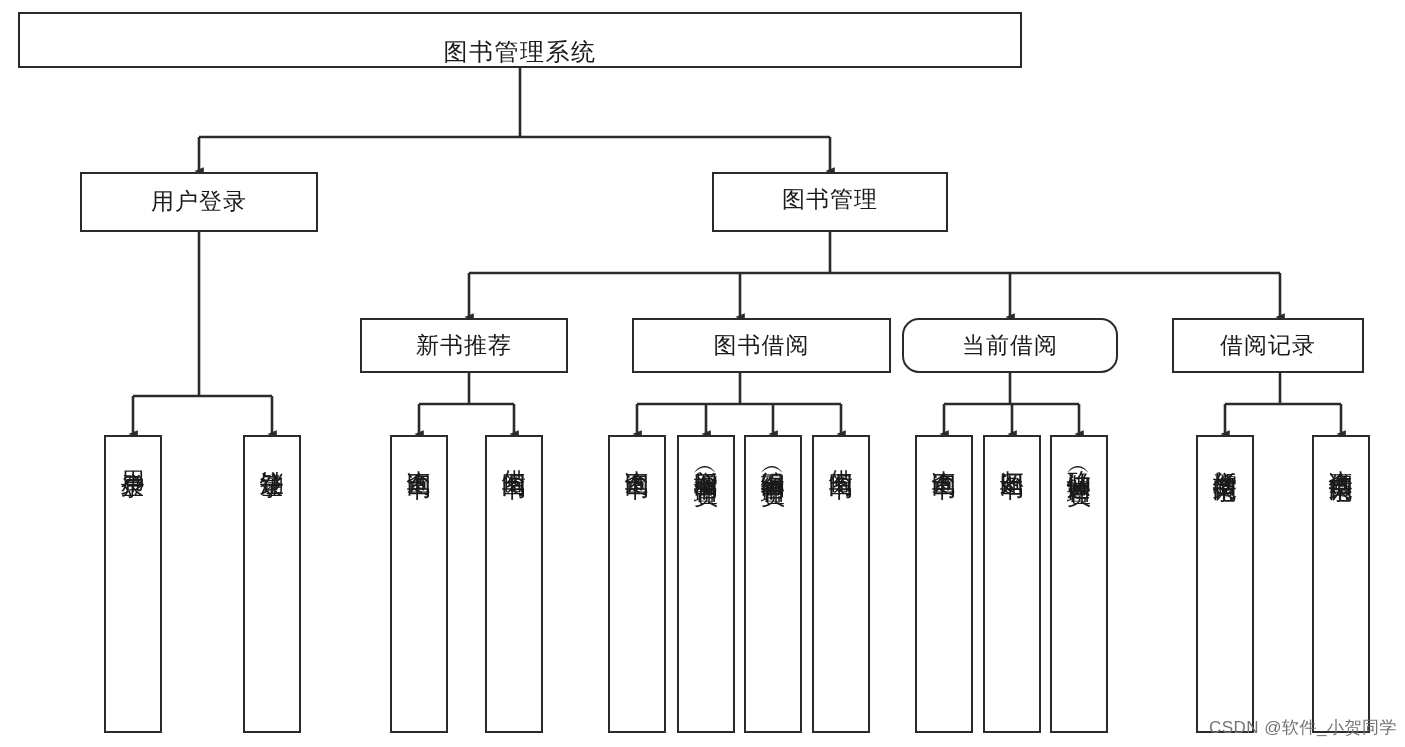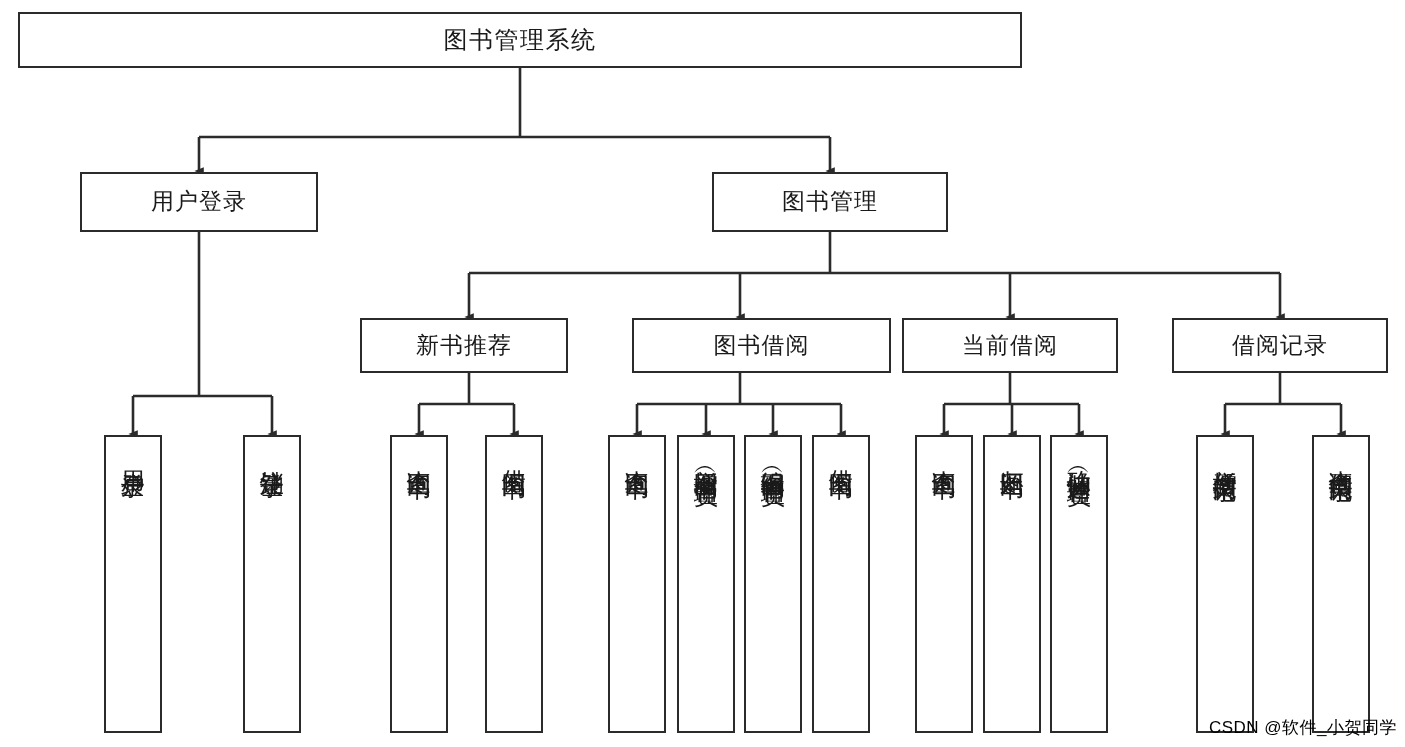--- a/index.html
+++ b/index.html
@@ -57,21 +57,21 @@
     font-size:24px;
     line-height:1.06;
     letter-spacing:2px;
     white-space:nowrap;
   }
   .watermark{
     position:absolute;
     right:8px;
     bottom:8px;
     font-size:17px;
-    color:#000000;
+    color:#737373;
     letter-spacing:0.5px;
     z-index:5;
     white-space:nowrap;
   }
 </style>
 </head>
 <body>
 
 <div id="canvas">
 
@@ -111,41 +111,41 @@
         <path d="M944,404 L944,434" marker-end="url(#arrow)"></path>
         <path d="M1012,404 L1012,434" marker-end="url(#arrow)"></path>
         <path d="M1079,404 L1079,434" marker-end="url(#arrow)"></path>
         <path d="M1280,373 L1280,404"></path>
         <path d="M1225,404 L1341,404"></path>
         <path d="M1225,404 L1225,434" marker-end="url(#arrow)"></path>
         <path d="M1341,404 L1341,434" marker-end="url(#arrow)"></path>
       </g>
   </svg>
 
-  <div class="node h root" style="left: 18px; top: 12px; width: 1004px; height: 56px;">
+  <div class="node h root" style="left: 18px; top: 12px; width: 1004px; height: 56px; align-items: flex-end;">
     <span class="label">图书管理系统</span>
   </div>
 
   <div class="node h" style="left: 80px; top: 172px; width: 238px; height: 60px;">
     <span class="label">用户登录</span>
   </div>
-  <div class="node h" style="left: 712px; top: 172px; width: 236px; height: 60px;">
+  <div class="node h" style="left: 712px; top: 172px; width: 236px; height: 60px; font-family: Liberation Mono, monospace;">
     <span class="label">图书管理</span>
   </div>
 
   <div class="node h" style="left: 360px; top: 318px; width: 208px; height: 55px;">
     <span class="label">新书推荐</span>
   </div>
   <div class="node h" style="left: 632px; top: 318px; width: 259px; height: 55px;">
     <span class="label">图书借阅</span>
   </div>
-  <div class="node h" style="left: 902px; top: 318px; width: 216px; height: 55px;">
+  <div class="node h" style="left: 902px; top: 318px; width: 216px; height: 55px; border-radius: 17px;">
     <span class="label">当前借阅</span>
   </div>
-  <div class="node h" style="left: 1172px; top: 318px; width: 216px; height: 55px; font-family: Liberation Serif, serif;">
+  <div class="node h" style="left: 1172px; top: 318px; width: 192px; height: 55px; font-family: Liberation Serif, serif;">
     <span class="label">借阅记录</span>
   </div>
 
   <div class="node v" style="left: 104px; top: 435px; width: 58px; height: 298px;">
     <span class="label">用户登录</span>
   </div>
   <div class="node v" style="left: 243px; top: 435px; width: 58px; height: 298px;">
     <span class="label">注销登录</span>
   </div>
 

